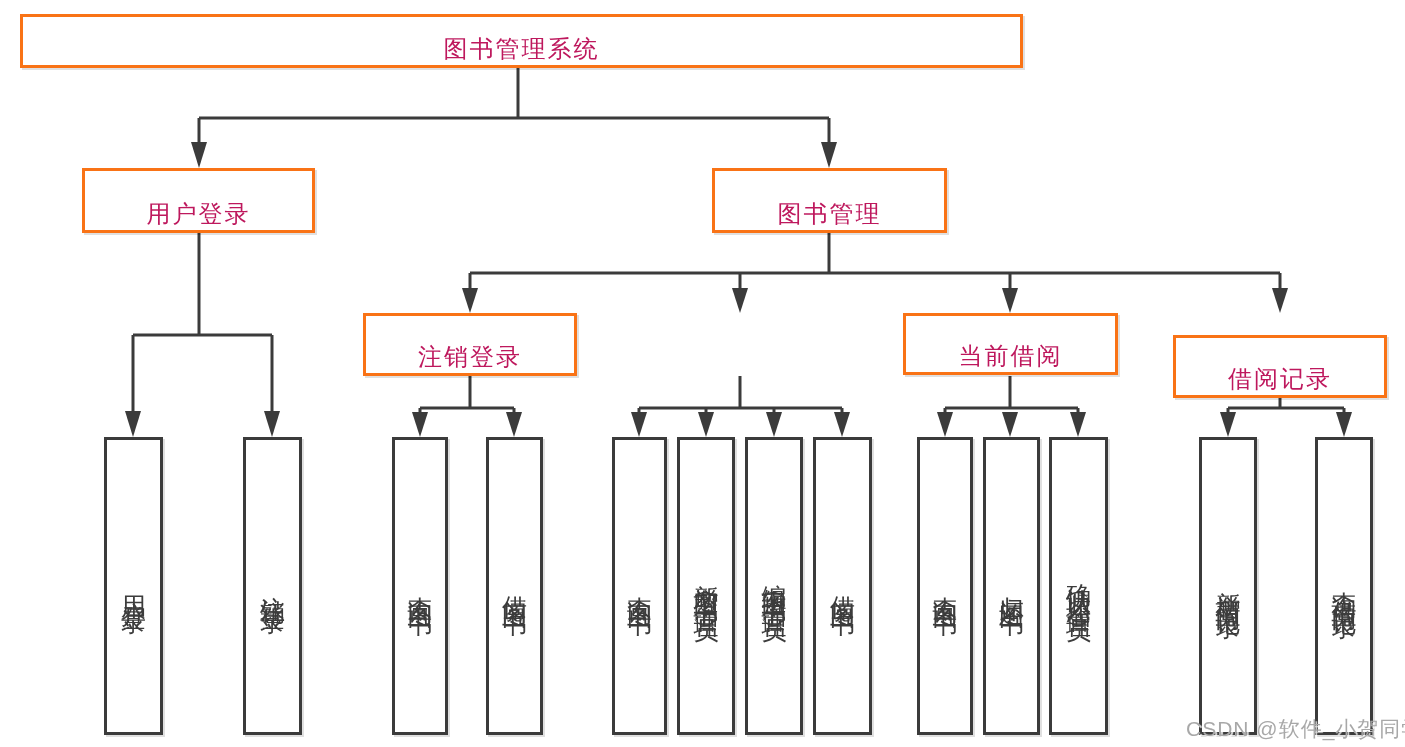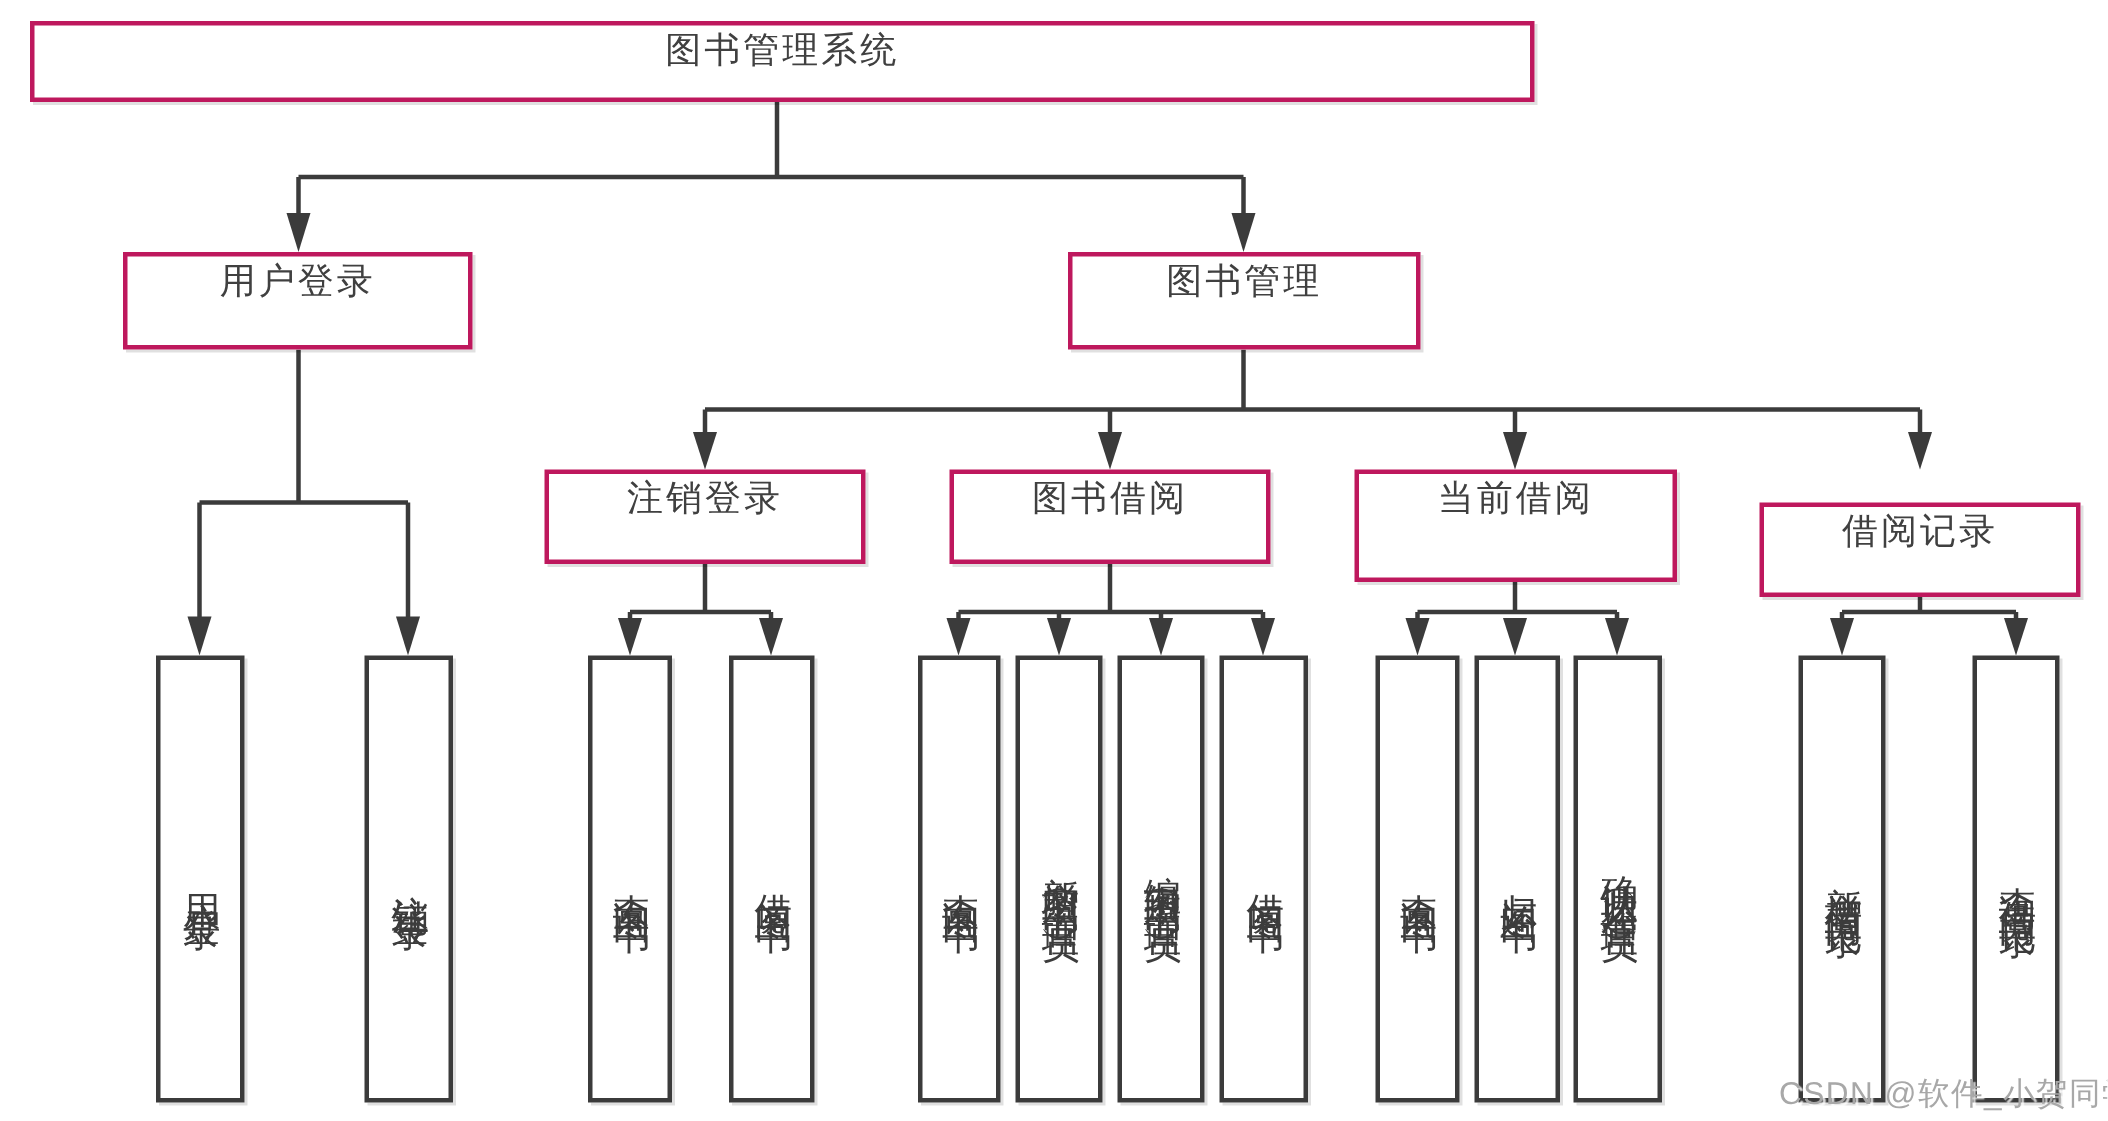--- a/index.html
+++ b/index.html
@@ -2,23 +2,23 @@
 <html><head>
 <meta charset="utf-8">
 <style>
   html,body{margin:0;padding:0;background:#ffffff;}
   .canvas{
     position:relative;width:1405px;height:747px;background:#ffffff;
     font-family:"Liberation Sans","DejaVu Sans",sans-serif;overflow:hidden;
   }
   .wires{position:absolute;left:0;top:0;width:1405px;height:747px;}
   .node{
-    position:absolute;border:3px solid #be185d;background:#ffffff;
-    display:flex;align-items:flex-start;justify-content:center;
-    font-size:24px;color:#404040;letter-spacing:2px;
+    position:absolute;border:3px solid #f97316;background:#ffffff;
+    display:flex;align-items:flex-end;justify-content:center;
+    font-size:24px;color:#be185d;letter-spacing:2px;
     box-shadow:2px 2px 0 rgba(0,0,0,0.12);box-sizing:border-box;
   }
   .leaf{
     position:absolute;border:3px solid #3b3b3b;background:#ffffff;
     display:flex;align-items:center;justify-content:center;
     box-shadow:2px 2px 0 rgba(0,0,0,0.12);box-sizing:border-box;
   }
   .leaf span{
     writing-mode:vertical-rl;text-orientation:mixed;
     font-size:25px;color:#3c3c3c;letter-spacing:5px;line-height:1;
@@ -110,24 +110,21 @@
   <div class="node" style="left:82px;top:168px;width:233px;height:65px;">
     <span>用户登录</span>
   </div>
   <div class="node" style="left:712px;top:168px;width:235px;height:65px;">
     <span>图书管理</span>
   </div>
 
   <div class="node" style="left:363px;top:313px;width:214px;height:63px;">
     <span>注销登录</span>
   </div>
-  <div class="node" style="left:633px;top:313px;width:214px;height:63px;">
-    <span>图书借阅</span>
-  </div>
-  <div class="node" style="left:903px;top:313px;width:215px;height:75px;">
+  <div class="node" style="left:903px;top:313px;width:215px;height:62px;">
     <span>当前借阅</span>
   </div>
   <div class="node" style="left:1173px;top:313px;width:214px;height:63px;margin-top:22px;">
     <span>借阅记录</span>
   </div>
 
   <div class="leaf" style="left:104px;top:437px;width:59px;height:298px;">
     <span>用户登录</span>
   </div>
   <div class="leaf" style="left:243px;top:437px;width:59px;height:298px;">

